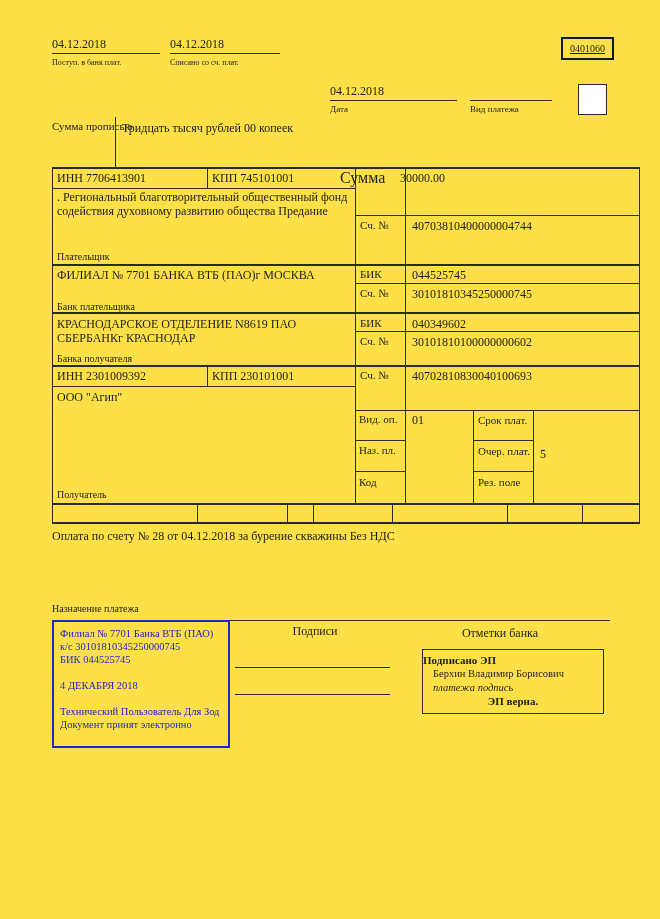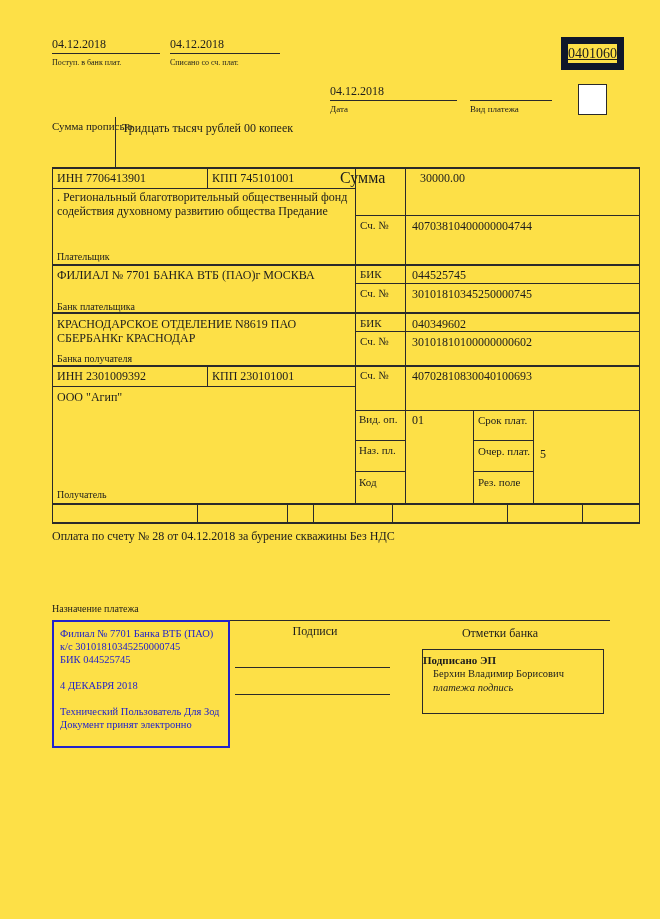--- a/index.html
+++ b/index.html
@@ -6,22 +6,22 @@
   #page{position:relative;width:660px;height:919px;background:#fde047;overflow:hidden;
         font-family:"Liberation Serif","DejaVu Serif",serif;color:#1c1c1c;}
   .hl{position:absolute;height:1px;background:#2a2a2a;}
   .hl2{position:absolute;height:2px;background:#2a2a2a;}
   .vl{position:absolute;width:1px;background:#2a2a2a;}
   .txt{position:absolute;font-size:12px;line-height:14px;white-space:nowrap;}
   .wrap{white-space:normal;}
   .lbl{position:absolute;font-size:10px;line-height:11px;white-space:nowrap;}
   .tiny{position:absolute;font-size:8px;line-height:9px;white-space:nowrap;}
   .title{position:absolute;font-size:12.5px;font-weight:bold;white-space:nowrap;}
-  .codebox{position:absolute;border:7px solid #0f172a;display:flex;align-items:center;justify-content:center;
-           font-size:14px;text-decoration:underline;}
+  .codebox{position:absolute;border:2px solid #0f172a;display:flex;align-items:center;justify-content:center;
+           font-size:10px;text-decoration:underline;}
   .emptybox{position:absolute;border:1.5px solid #2a2a2a;background:#fff;}
   .stampbox{position:absolute;border:2px solid #2222cc;color:#2222cc;font-size:10.5px;line-height:13px;
             padding:5px 6px;box-sizing:border-box;}
   .stampbox div{white-space:normal;}
   .gap{margin-top:13px;}
   .epbox{position:absolute;border:1.5px solid #2a2a2a;box-sizing:border-box;padding-top:3px;}
   .ep-title{font-size:11px;font-weight:bold;text-align:left;line-height:14px;}
   .ep-name{font-size:10.5px;padding-left:10px;line-height:14px;white-space:nowrap;}
   .ep-kind{font-size:10.5px;font-style:italic;padding-left:10px;line-height:13px;}
   .ep-ver{font-size:11px;font-weight:bold;text-align:center;line-height:14px;}
@@ -82,21 +82,21 @@
   <div class="vl" style="left:197px;top:503px;height:19px"></div>
   <div class="vl" style="left:287px;top:503px;height:19px"></div>
   <div class="vl" style="left:313px;top:503px;height:19px"></div>
   <div class="vl" style="left:392px;top:503px;height:19px"></div>
   <div class="vl" style="left:507px;top:503px;height:19px"></div>
   <div class="vl" style="left:582px;top:503px;height:19px"></div>
 
   <div class="txt" style="left:57px;top:171px">ИНН 7706413901</div>
   <div class="txt" style="left:212px;top:171px">КПП 745101001</div>
   <div class="lbl" style="left:340px;top:172px;font-size:16px">Сумма</div>
-  <div class="txt" style="left:420px;top:171px">30000.00</div>
+  <div class="txt" style="left:400px;top:171px">30000.00</div>
 
   <div class="txt wrap" style="left:57px;top:190px;width:300px">. Региональный благотворительный общественный фонд содействия духовному развитию общества Предание</div>
   <div class="lbl" style="left:360px;top:220px;font-size:11px">Сч. №</div>
   <div class="txt" style="left:412px;top:219px">40703810400000004744</div>
   <div class="lbl" style="left:57px;top:251px">Плательщик</div>
 
   <div class="txt" style="left:57px;top:268px">ФИЛИАЛ № 7701 БАНКА ВТБ (ПАО)г МОСКВА</div>
   <div class="lbl" style="left:360px;top:269px;font-size:11px">БИК</div>
   <div class="txt" style="left:412px;top:268px">044525745</div>
   <div class="lbl" style="left:360px;top:288px;font-size:11px">Сч. №</div>
@@ -144,15 +144,16 @@
   <div class="txt center" style="left:240px;top:624px;width:150px">Подписи</div>
   <div class="hl" style="left:235px;top:667px;width:155px"></div>
   <div class="hl" style="left:235px;top:694px;width:155px"></div>
 
   <div class="txt center" style="left:420px;top:626px;width:160px">Отметки банка</div>
 
   <div class="epbox" style="left:422px;top:649px;width:182px;height:65px">
     <div class="ep-title">Подписано ЭП</div>
     <div class="ep-name">Берхин Владимир Борисович</div>
     <div class="ep-kind">платежа подпись</div>
+    <div class="ep-ver">ЭП верна.</div>
   </div>
 
 </div>
 
 </body></html>

